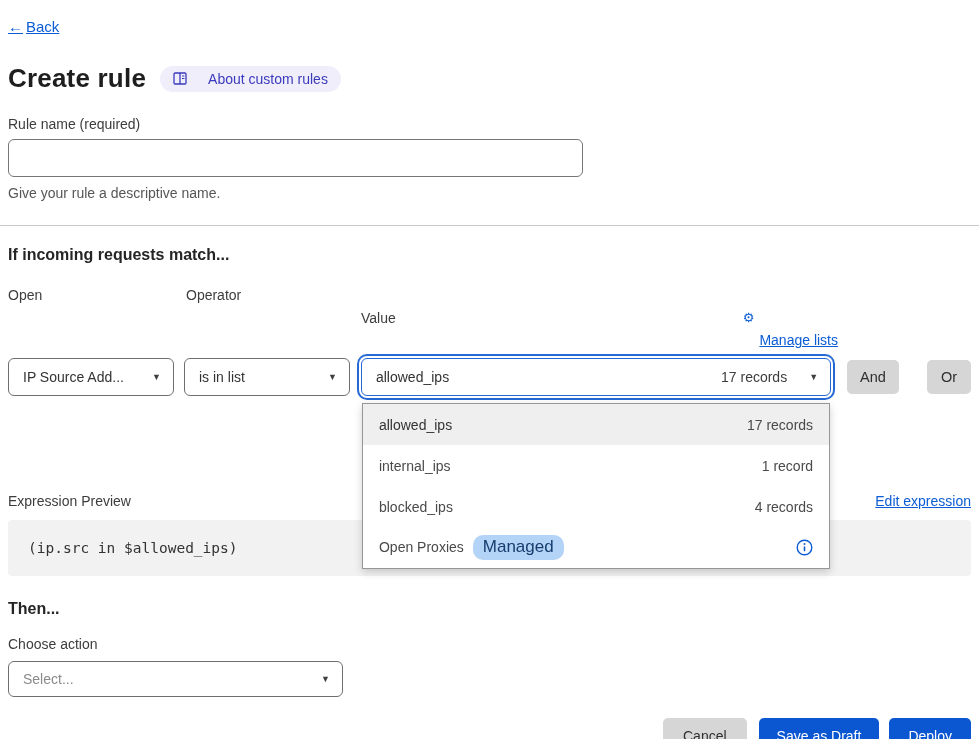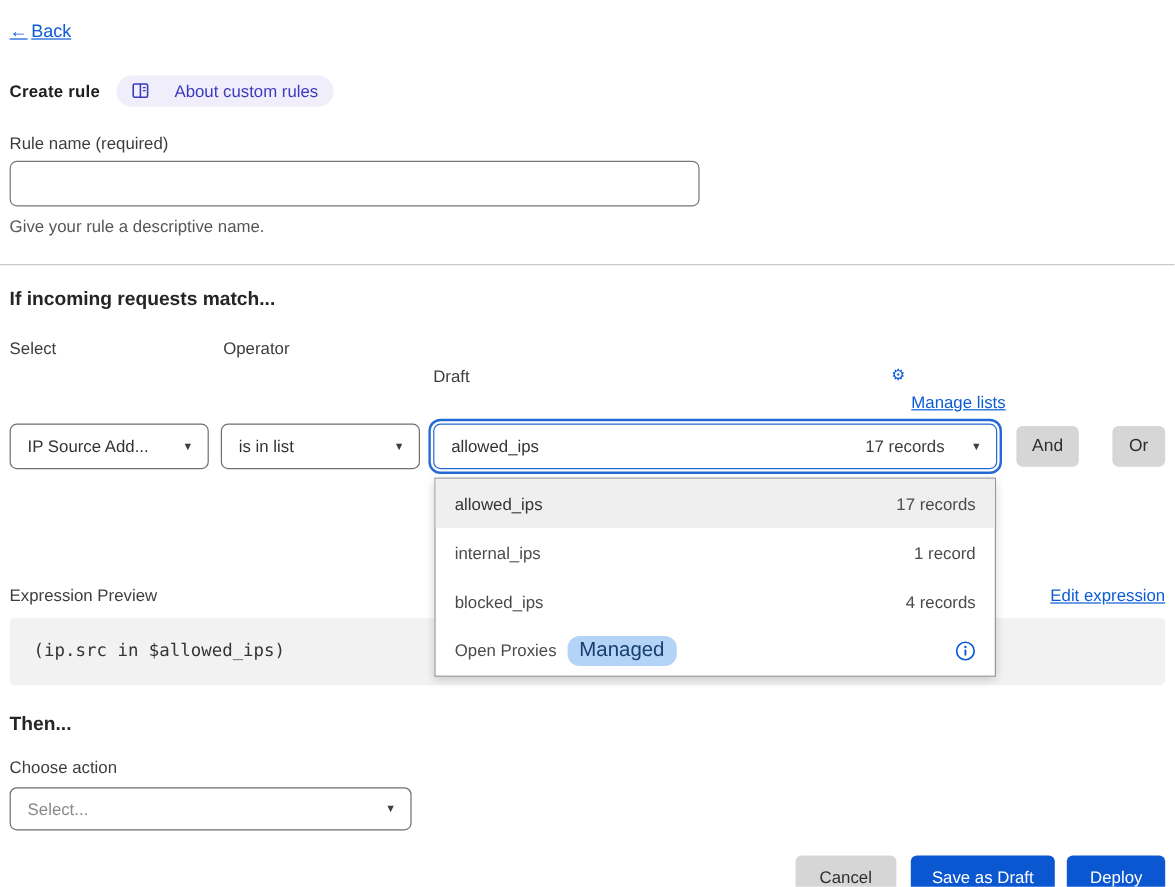--- a/index.html
+++ b/index.html
@@ -12,21 +12,21 @@
   .page { padding: 18px 8px 0 8px; position: relative; }
 
   a.link { color: #0b5cd5; text-decoration: underline; cursor: pointer; }
 
   
   .back { display: inline-flex; align-items: center; gap: 3px; font-size: 15px; }
   .back .arrow { text-decoration: none; display: inline-block; }
 
   
   .title-row { display: flex; align-items: center; gap: 14px; margin-top: 28px; }
-  .page-title { font-size: 14px; font-weight: bold; color: #1e1e1e; letter-spacing: .2px; }
+  .page-title { font-size: 26px; font-weight: bold; color: #1e1e1e; letter-spacing: .2px; }
   .about-pill {
     display: inline-flex; align-items: center; gap: 20px;
     background: #efeefa; color: #3b3abd; border-radius: 13px;
     height: 26px; padding: 0 13px; font-size: 14px; cursor: pointer; text-decoration: none;
   }
   .about-pill svg { display: block; }
 
   
   .field-label { font-size: 14px; color: #3d3d3d; }
   .rule-name-block { margin-top: 22px; }
@@ -151,24 +151,24 @@
     <input class="rule-name-input" type="text" value="" style="">
     <div class="helper">Give your rule a descriptive name.</div>
   </div>
 
   <hr class="divider">
 
   
   <div class="section-heading">If incoming requests match...</div>
 
   <div class="labels-row">
-    <div class="field-label lab-field">Select</div>
+    <div class="field-label lab-field">Open</div>
     <div class="field-label lab-operator">Operator</div>
     <div class="lab-value">
-      <span class="field-label">Draft</span>
+      <span class="field-label">Value</span>
       <a class="manage-lists">
         <span class="gear">⚙</span>
         <span class="txt">Manage lists</span>
       </a>
     </div>
   </div>
 
   <div class="selects-row">
     <div class="select sel-field">
       <span class="val">IP Source Add...</span>

